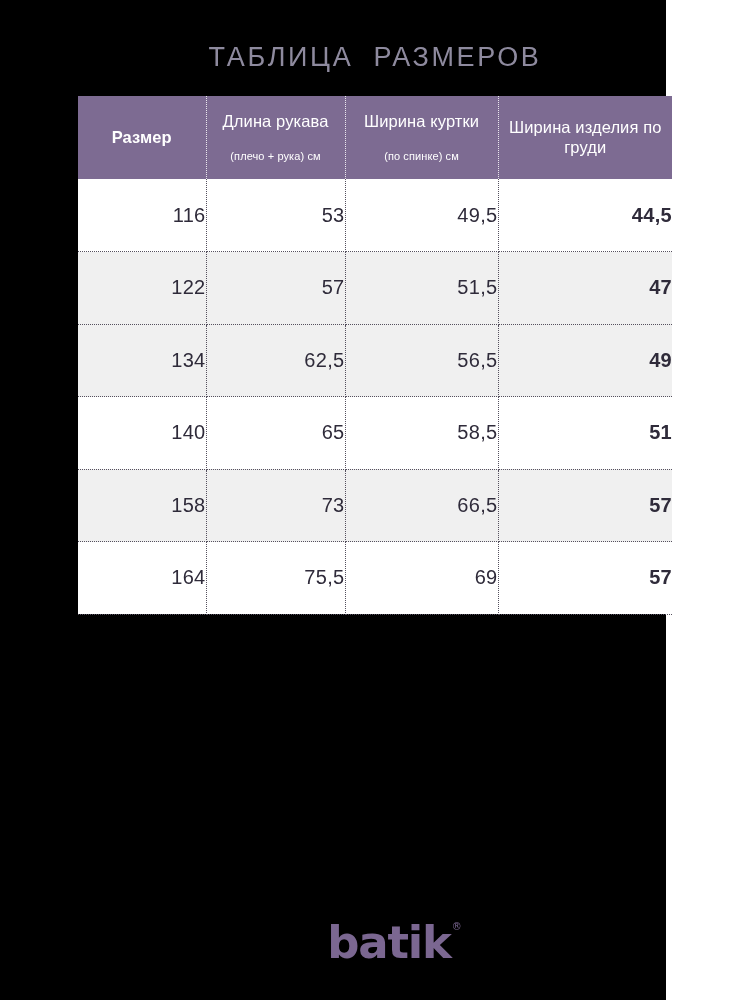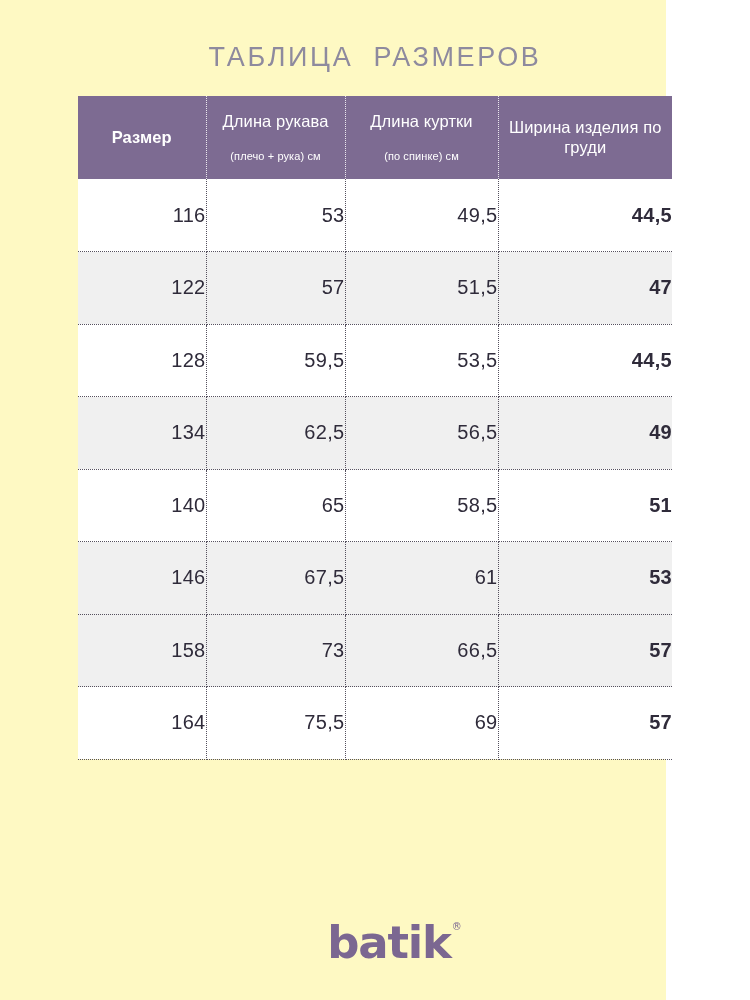--- a/index.html
+++ b/index.html
@@ -13,21 +13,21 @@
     background: #ffffff;
     font-family: "Liberation Sans", sans-serif;
     position: relative;
     overflow: hidden;
   }
 
   .page {
     width: 666px;
     height: 1000px;
     position: relative;
-    background: #fef9c3;
+    background: #000000;
   }
 
   
   .title {
     position: absolute;
     top: 42px;
     left: 0;
     width: 750px;
     text-align: center;
     font-size: 27px;
@@ -165,66 +165,54 @@
       <thead>
         <tr>
           <th class="th-size">
             <span class="th-main">Размер</span>
           </th>
           <th>
             <span class="th-main">Длина рукава</span>
             <span class="th-sub">(плечо + рука) см</span>
           </th>
           <th>
-            <span class="th-main">Длина куртки</span>
+            <span class="th-main">Ширина куртки</span>
             <span class="th-sub">(по спинке) см</span>
           </th>
           <th>
             <span class="th-main">Ширина изделия по груди</span>
           </th>
         </tr>
       </thead>
       <tbody id="table-body">
           <tr class="odd">
             <td>116</td>
             <td>53</td>
             <td>49,5</td>
             <td>44,5</td>
           </tr>
           <tr class="even">
             <td>122</td>
             <td>57</td>
             <td>51,5</td>
             <td>47</td>
           </tr>
-          <tr class="odd">
-            <td>128</td>
-            <td>59,5</td>
-            <td>53,5</td>
-            <td>44,5</td>
-          </tr>
           <tr class="even">
             <td>134</td>
             <td>62,5</td>
             <td>56,5</td>
             <td>49</td>
           </tr>
           <tr class="odd">
             <td>140</td>
             <td>65</td>
             <td>58,5</td>
             <td>51</td>
           </tr>
           <tr class="even">
-            <td>146</td>
-            <td>67,5</td>
-            <td>61</td>
-            <td>53</td>
-          </tr>
-          <tr class="even">
             <td>158</td>
             <td>73</td>
             <td>66,5</td>
             <td>57</td>
           </tr>
           <tr class="odd">
             <td>164</td>
             <td>75,5</td>
             <td>69</td>
             <td>57</td>

